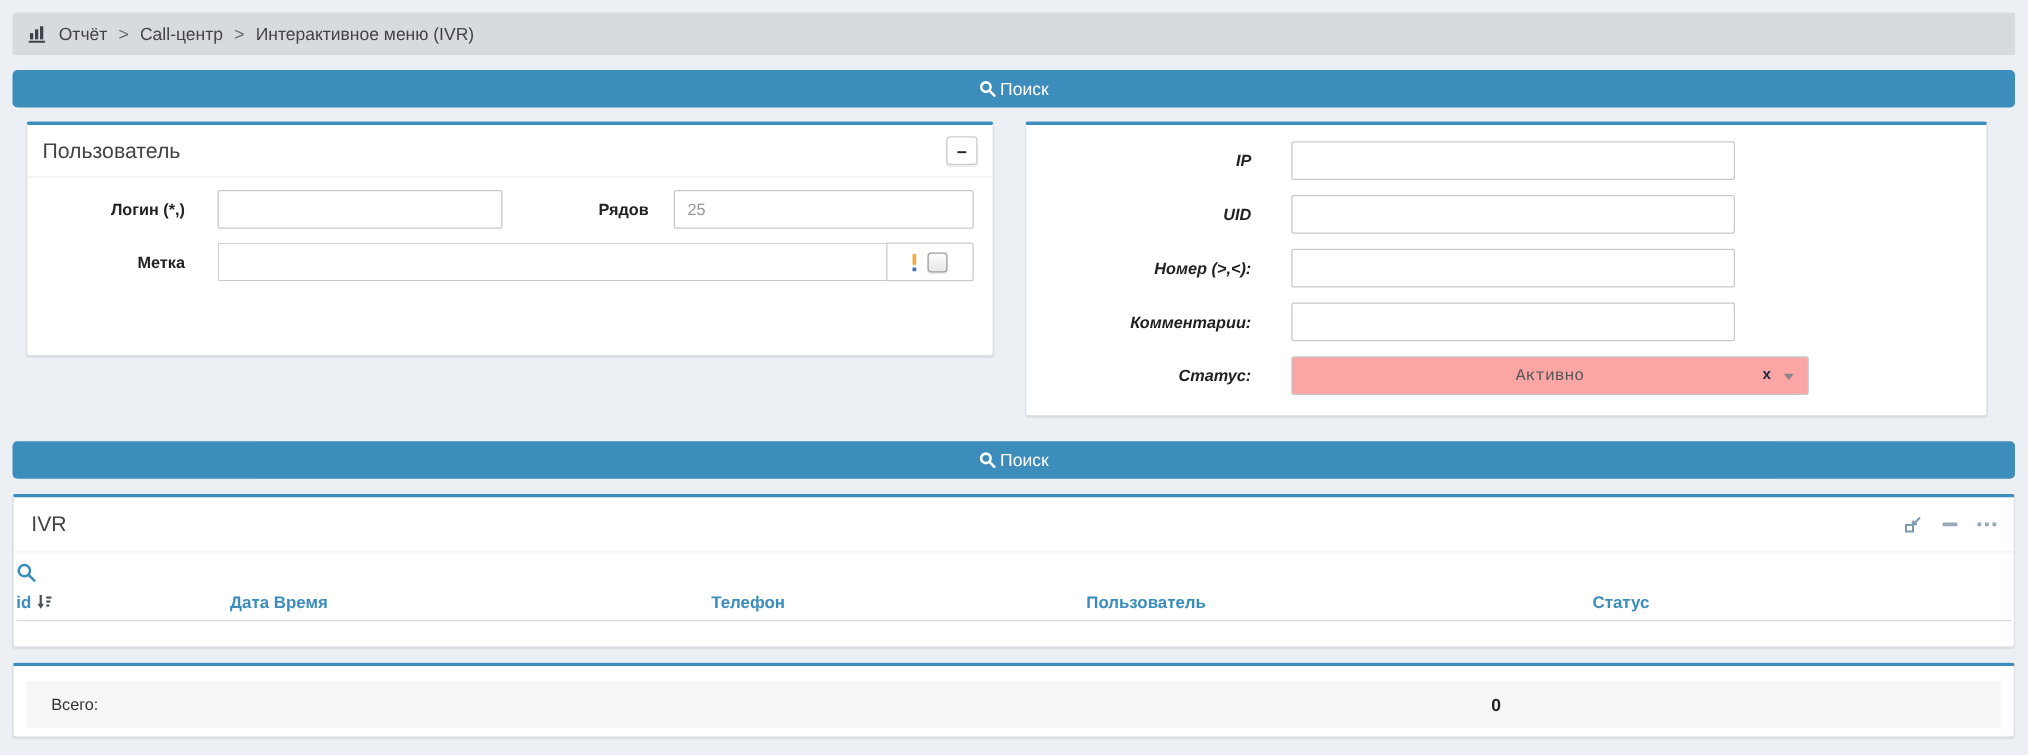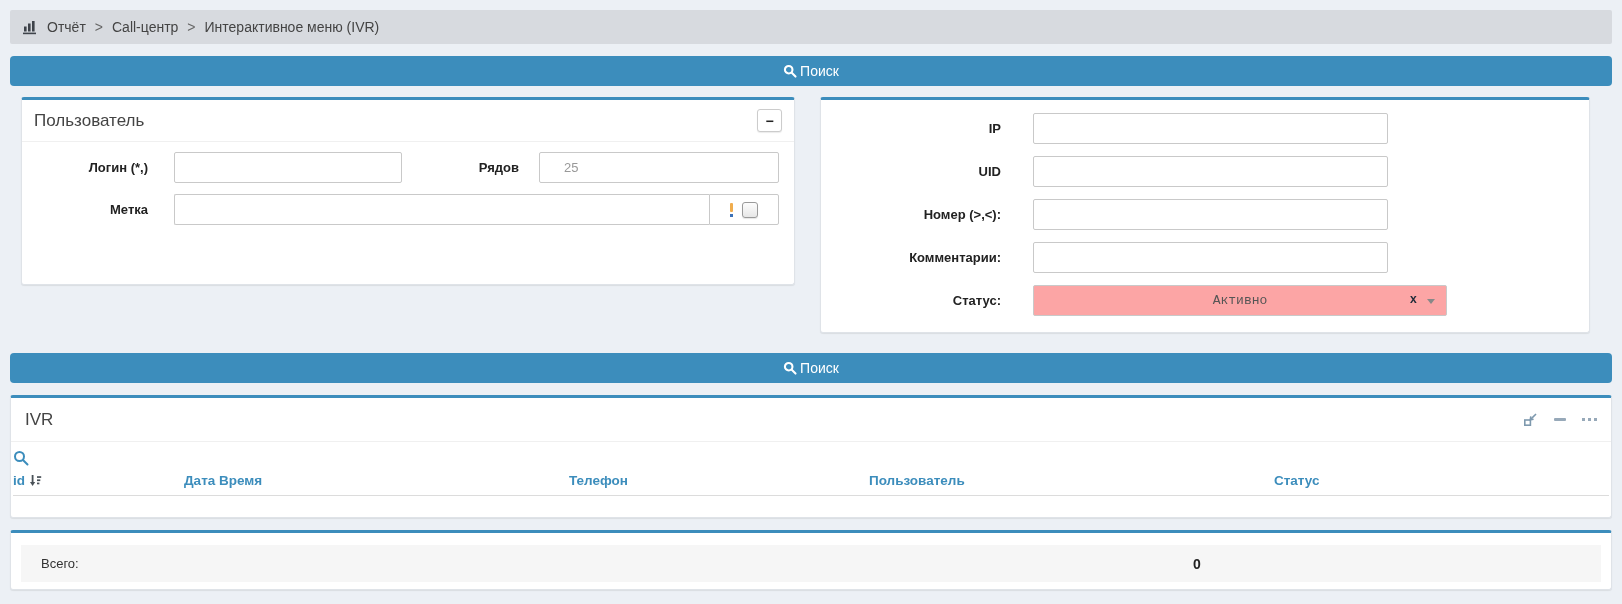--- a/index.html
+++ b/index.html
@@ -55,21 +55,21 @@
     cursor: pointer; box-shadow: 0 1px 1px rgba(0,0,0,0.08);
   }
   .panel-body { padding: 10px 15px 0 10px; }
   .form-row { display: flex; align-items: center; margin-bottom: 11px; }
   .lbl { font-weight: bold; font-size: 13px; color: #222; text-align: right; flex-shrink: 0; }
   .w1 { width: 116px; margin-right: 26px; }
   .w2 { width: 90px; margin-right: 20px; }
   .spacer { flex: 1; }
   .inp {
     height: 31px; border: 1px solid #c9c9c9; border-radius: 2px;
-    padding: 0 24px; font-size: 13px; color: #555; background: #fff;
+    padding: 0 10px; font-size: 13px; color: #555; background: #fff;
     font-family: inherit; outline: none;
   }
   .inp::placeholder { color: #999; opacity: 1; }
   .login-inp { width: 228px; }
   .rows-inp { width: 240px; }
   .flexinp { flex: 1; }
   .input-group { flex: 1; display: flex; }
   .ig-inp { flex: 1; border-right: none; border-radius: 2px 0 0 2px; }
   .ig-addon {
     width: 70px; border: 1px solid #c9c9c9; border-radius: 0 2px 2px 0;
@@ -81,21 +81,21 @@
   .checkbox {
     width: 16px; height: 16px; border: 1px solid #9a9a9a; border-radius: 3px;
     background: linear-gradient(#fdfdfd, #e7e7e7);
     box-shadow: 0 1px 1px rgba(0,0,0,0.1); cursor: pointer;
   }
 
   
   .filter-panel { left: 820px; top: 97px; width: 770px; height: 236px; }
   .filter-body { padding: 13px 0 0 20px; }
   .fp-row { display: flex; align-items: center; margin-bottom: 12px; }
-  .lblr { width: 160px; margin-right: 32px; text-align: right; font-weight: bold; font-size: 13px; color: #222; flex-shrink: 0; }
+  .lblr { width: 160px; margin-right: 32px; text-align: right; font-weight: bold; font-size: 13px; color: #222; flex-shrink: 0; font-style: italic; }
   .inpr { width: 355px; }
   .status-select {
     width: 414px; height: 31px; border: 1px solid #c9c9c9; border-radius: 2px;
     background: #fca5a5; position: relative; cursor: pointer;
     display: flex; align-items: center; font-family: Liberation Mono, monospace;
   }
   .status-value { position: absolute; left: 0; right: 0; text-align: center; color: #555; font-size: 13px; }
   .status-clear { position: absolute; right: 29px; top: 7px; font-weight: bold; color: #1e2a38; font-size: 12px; cursor: pointer; }
   .status-caret {
     position: absolute; right: 11px; top: 13px; width: 0; height: 0;

